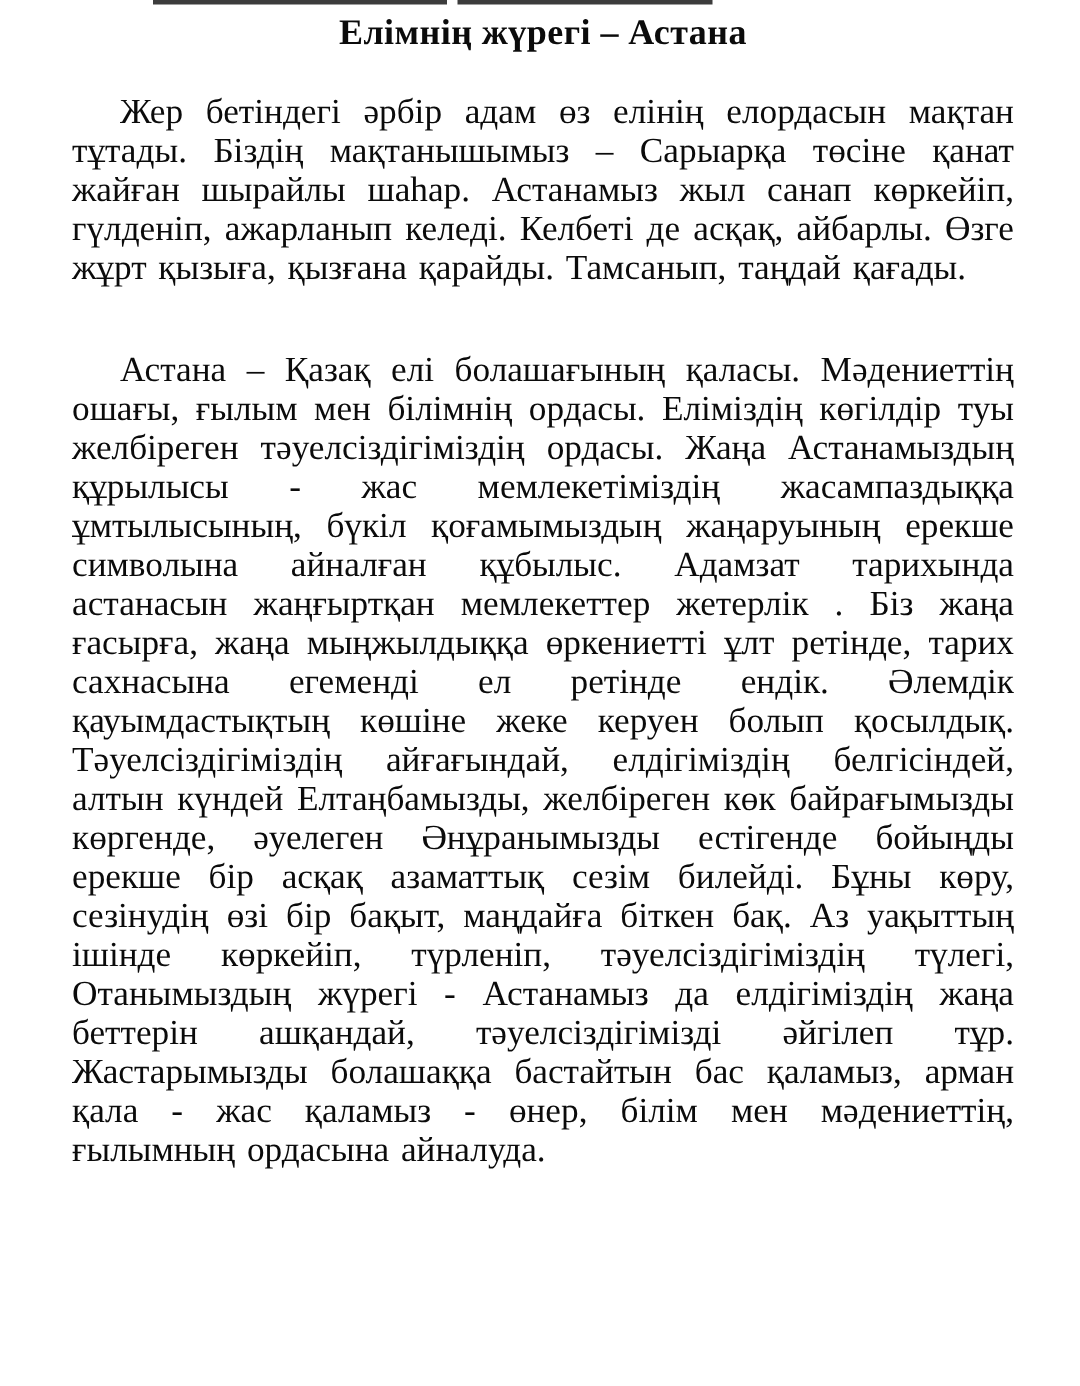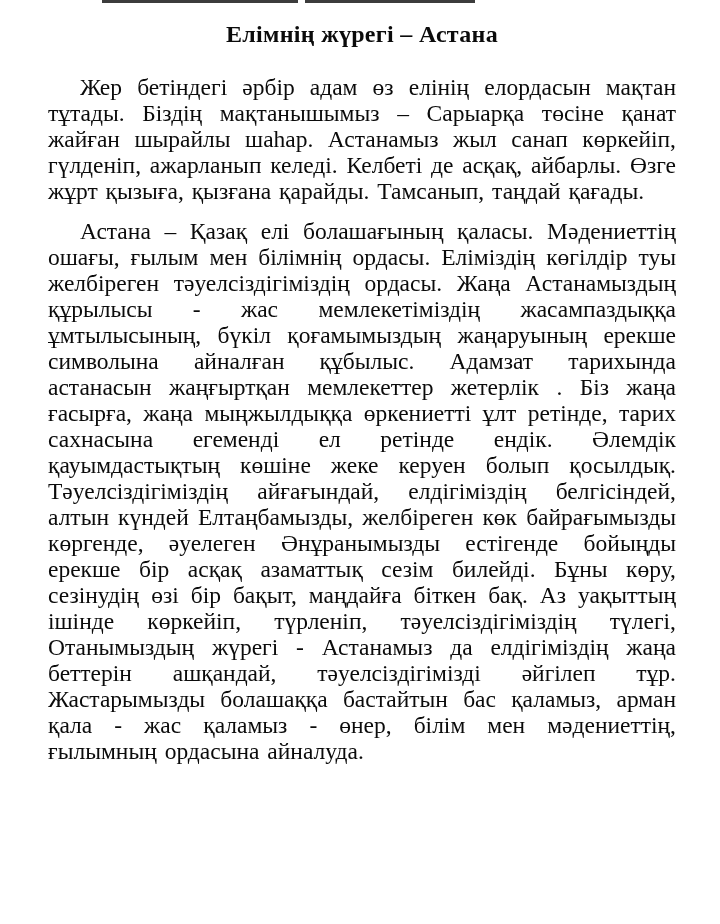--- a/index.html
+++ b/index.html
@@ -21,42 +21,42 @@
     height: 3px;
     background: #1a1a1a;
     opacity: 0.85;
   }
   .scan-artifact.seg1 { left: 102px; width: 196px; }
   .scan-artifact.seg2 { left: 305px; width: 170px; }
   .page {
     box-sizing: border-box;
     width: 720px;
     height: 924px;
-    padding: 20px 44px 0 48px;
+    padding: 8px 44px 0 48px;
     background: #ffffff;
   }
   .doc-title {
     margin: 0 0 26px 0;
     text-align: center;
     font-size: 24px;
     line-height: 28px;
     font-weight: bold;
     letter-spacing: 0.3px;
   }
   .para {
     margin: 0;
     text-align: justify;
     text-indent: 32px;
     font-size: 23.5px;
     line-height: 26px;
     word-spacing: 2px;
     font-family: Liberation Serif, serif;
   }
   .para.gap-before {
-    margin-top: 14px;
+    margin-top: 42px;
   }
 </style>
 </head>
 <body>
 
 <div class="scan-artifact seg1"></div>
 <div class="scan-artifact seg2"></div>
 
 <div class="page">
   <h1 class="doc-title">Елімнің жүрегі – Астана</h1>

